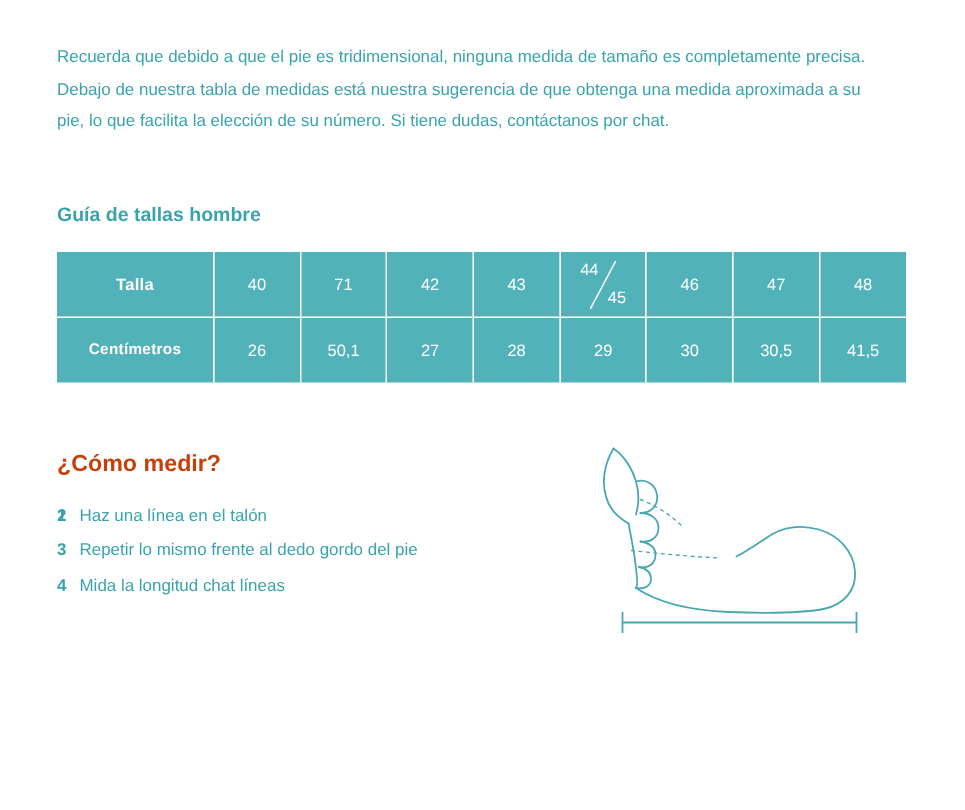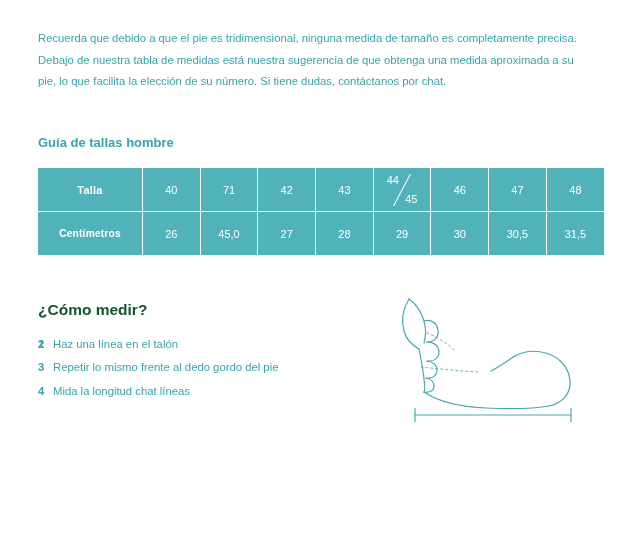--- a/index.html
+++ b/index.html
@@ -110,21 +110,21 @@
   }
 
   
   .measure {
     margin-top: 46px;
     position: relative;
   }
   .measure-title {
     font-size: 15.5px;
     font-weight: bold;
-    color: #14532d;
+    color: #c2410c;
     margin: 0 0 14px 0;
   }
   ol.steps {
     list-style: none;
     margin: 0;
     padding: 0;
     counter-reset: step;
   }
   ol.steps li {
     font-size: 11.3px;
@@ -185,27 +185,27 @@
             <span class="down">45</span>
           </div>
         </td>
         <td>46</td>
         <td>47</td>
         <td>48</td>
       </tr>
       <tr class="row-centimetros">
         <td class="rowhead small">Centímetros</td>
         <td>26</td>
-        <td>45,0</td>
+        <td>50,1</td>
         <td>27</td>
         <td>28</td>
         <td>29</td>
         <td>30</td>
         <td>30,5</td>
-        <td>31,5</td>
+        <td>41,5</td>
       </tr>
     </tbody>
       </table>
   </section>
 
   <section class="measure">
     <h2 class="measure-title">¿Cómo medir?</h2>
 
     <ol class="steps">
       <li>

